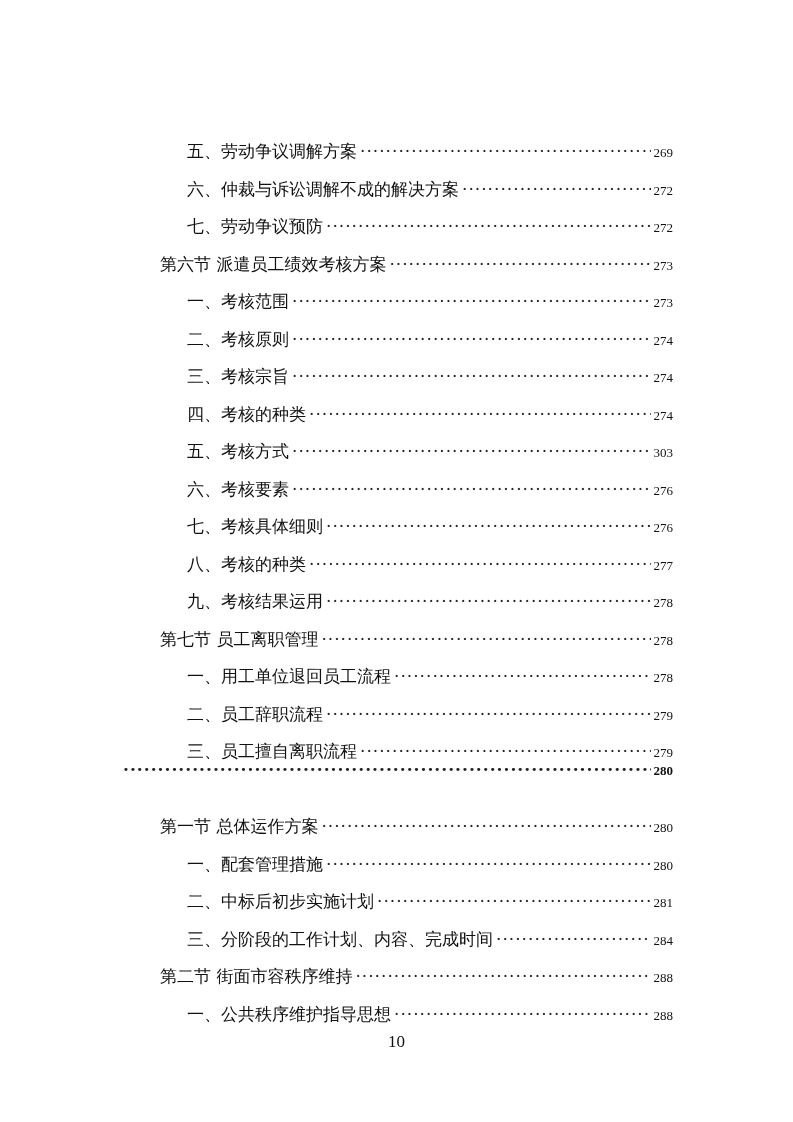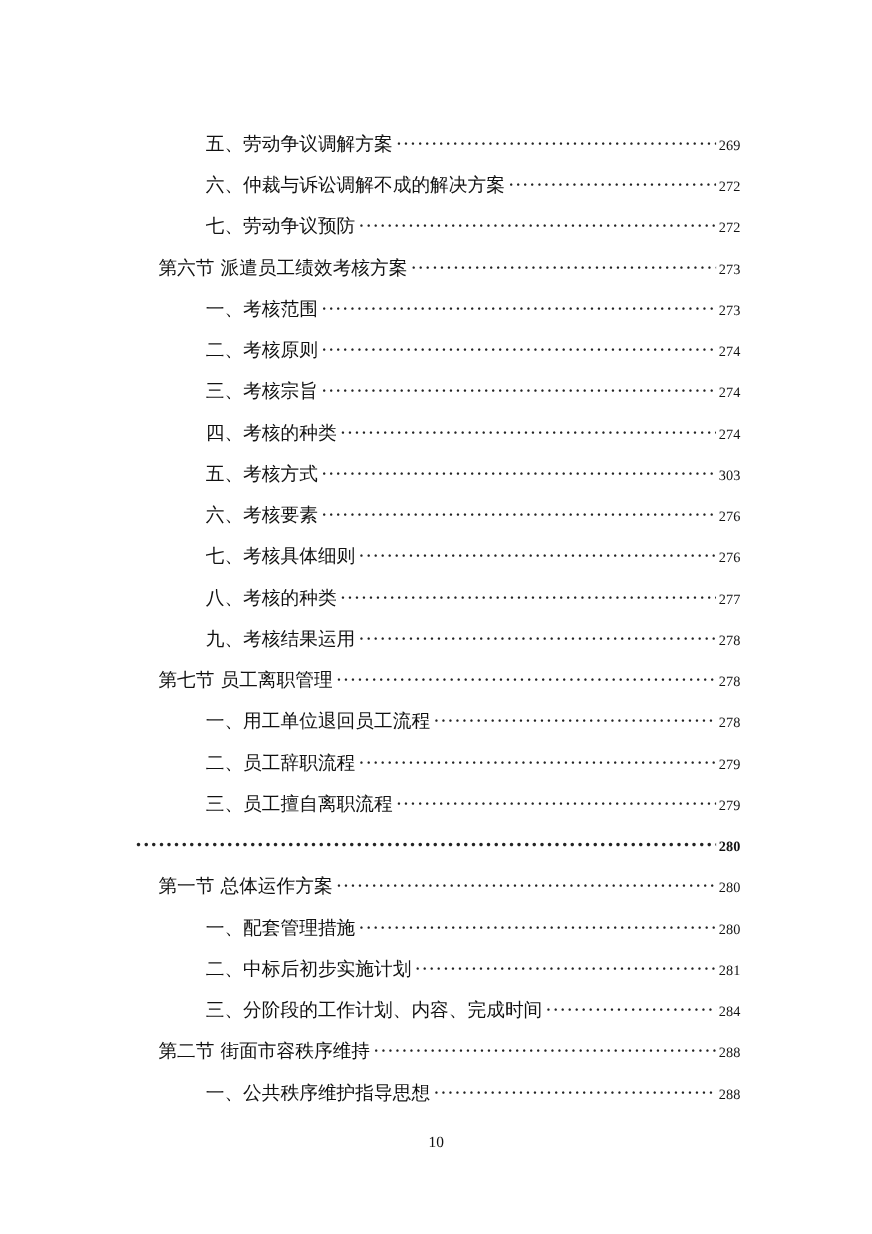--- a/index.html
+++ b/index.html
@@ -1,30 +1,30 @@
 <!DOCTYPE html>
 <html><head>
 <meta charset="utf-8">
 <style>
   html, body { margin: 0; padding: 0; background: #ffffff; }
   body { width: 793px; height: 1122px; position: relative; overflow: hidden;
          font-family: "DejaVu Serif", "Liberation Serif", serif; color: #111; }
   .toc { position: absolute; left: 0; top: 112px; width: 793px; }
   .row { position: absolute; height: 30px; display: flex; align-items: baseline;
          font-size: 17px; line-height: 30px; right: 120px; }
-  .row .label { white-space: nowrap; }
+  .row .label { white-space: nowrap; margin-top: 20px; }
   .row .dots { flex: 1; overflow: hidden; white-space: nowrap; margin: 0 3px;
                letter-spacing: 1px; color: #222; }
   .row .dots::before { content: "··································································································································"; }
   .row .page { white-space: nowrap; font-family: Liberation Serif, serif; font-size: 13px; }
   .lvl-chapter { left: 120px; font-weight: bold; }
-  .lvl-section { left: 144px; }
+  .lvl-section { left: 160px; }
   .lvl-item { left: 187px; }
   .footer { position: absolute; top: 1032px; left: 0; width: 793px; text-align: center;
-            font-family: "Liberation Serif", serif; font-size: 14px; }
+            font-family: "Liberation Serif", serif; font-size: 17px; }
 </style>
 </head>
 <body>
 
 <div class="toc">
   <div class="row lvl-item" style="top:4px">
     <span class="label">五、劳动争议调解方案</span>
     <span class="dots"></span>
     <span class="page">269</span>
   </div>

